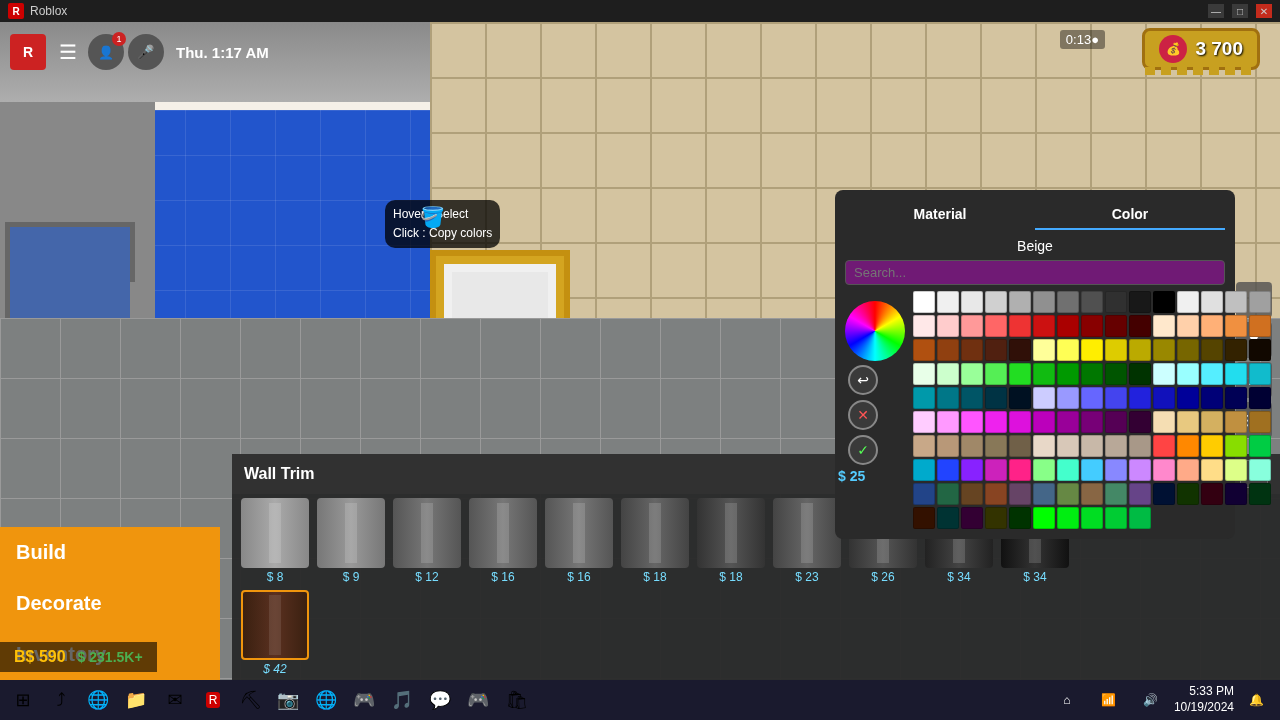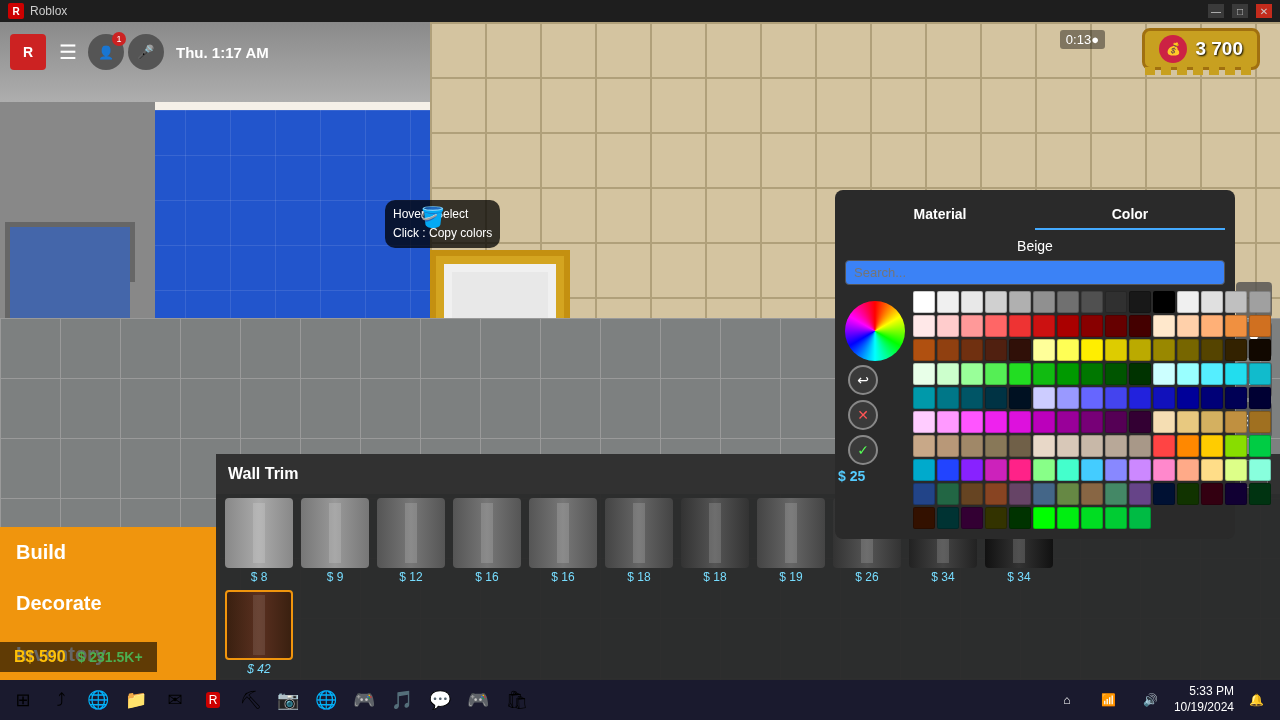--- a/index.html
+++ b/index.html
@@ -328,21 +328,21 @@
       color: white;
       text-align: center;
       font-size: 14px;
       margin-bottom: 6px;
     }
     #material-search {
       width: 100%;
       padding: 4px 8px;
       border-radius: 4px;
       border: 1px solid #555;
-      background: #3b82f6;
+      background: #701a75;
       color: white;
       font-size: 13px;
     }
 
     
     #color-grid-wrapper {
       display: flex;
       gap: 8px;
       margin-top: 6px;
     }
@@ -420,21 +420,21 @@
       text-align: left;
       color: white;
     }
     .sidebar-btn.build { background: #f0950d; }
     .sidebar-btn.decorate { background: #f0950d; }
     .sidebar-btn.inventory { background: #f0950d; }
 
     
     #bottom-panel {
       position: absolute;
-      bottom: 40px; left: 216px; right: 0;
+      bottom: 40px; left: 232px; right: 0;
       background: rgba(40,40,40,0.95);
       z-index: 200;
     }
     #bottom-panel-header {
       display: flex;
       align-items: center;
       padding: 6px 12px;
       background: rgba(50,50,50,0.95);
       gap: 8px;
     }
@@ -902,21 +902,21 @@
       <div class="item-card">
       <div class="item-preview" style="background:linear-gradient(to right,#333,#555,#333)">
         <div style="width:12px;height:60px;background:rgba(255,255,255,0.15);margin:0 auto;"></div>
       </div>
       <span class="item-price">$ 18</span>
     </div>
       <div class="item-card">
       <div class="item-preview" style="background:linear-gradient(to right,#444,#666,#444)">
         <div style="width:12px;height:60px;background:rgba(255,255,255,0.15);margin:0 auto;"></div>
       </div>
-      <span class="item-price">$ 19</span>
+      <span class="item-price">$ 23</span>
     </div>
       <div class="item-card">
       <div class="item-preview" style="background:linear-gradient(to right,#333,#555,#333)">
         <div style="width:12px;height:60px;background:rgba(255,255,255,0.15);margin:0 auto;"></div>
       </div>
       <span class="item-price">$ 26</span>
     </div>
       <div class="item-card">
       <div class="item-preview" style="background:linear-gradient(to right,#222,#444,#222)">
         <div style="width:12px;height:60px;background:rgba(255,255,255,0.15);margin:0 auto;"></div>

